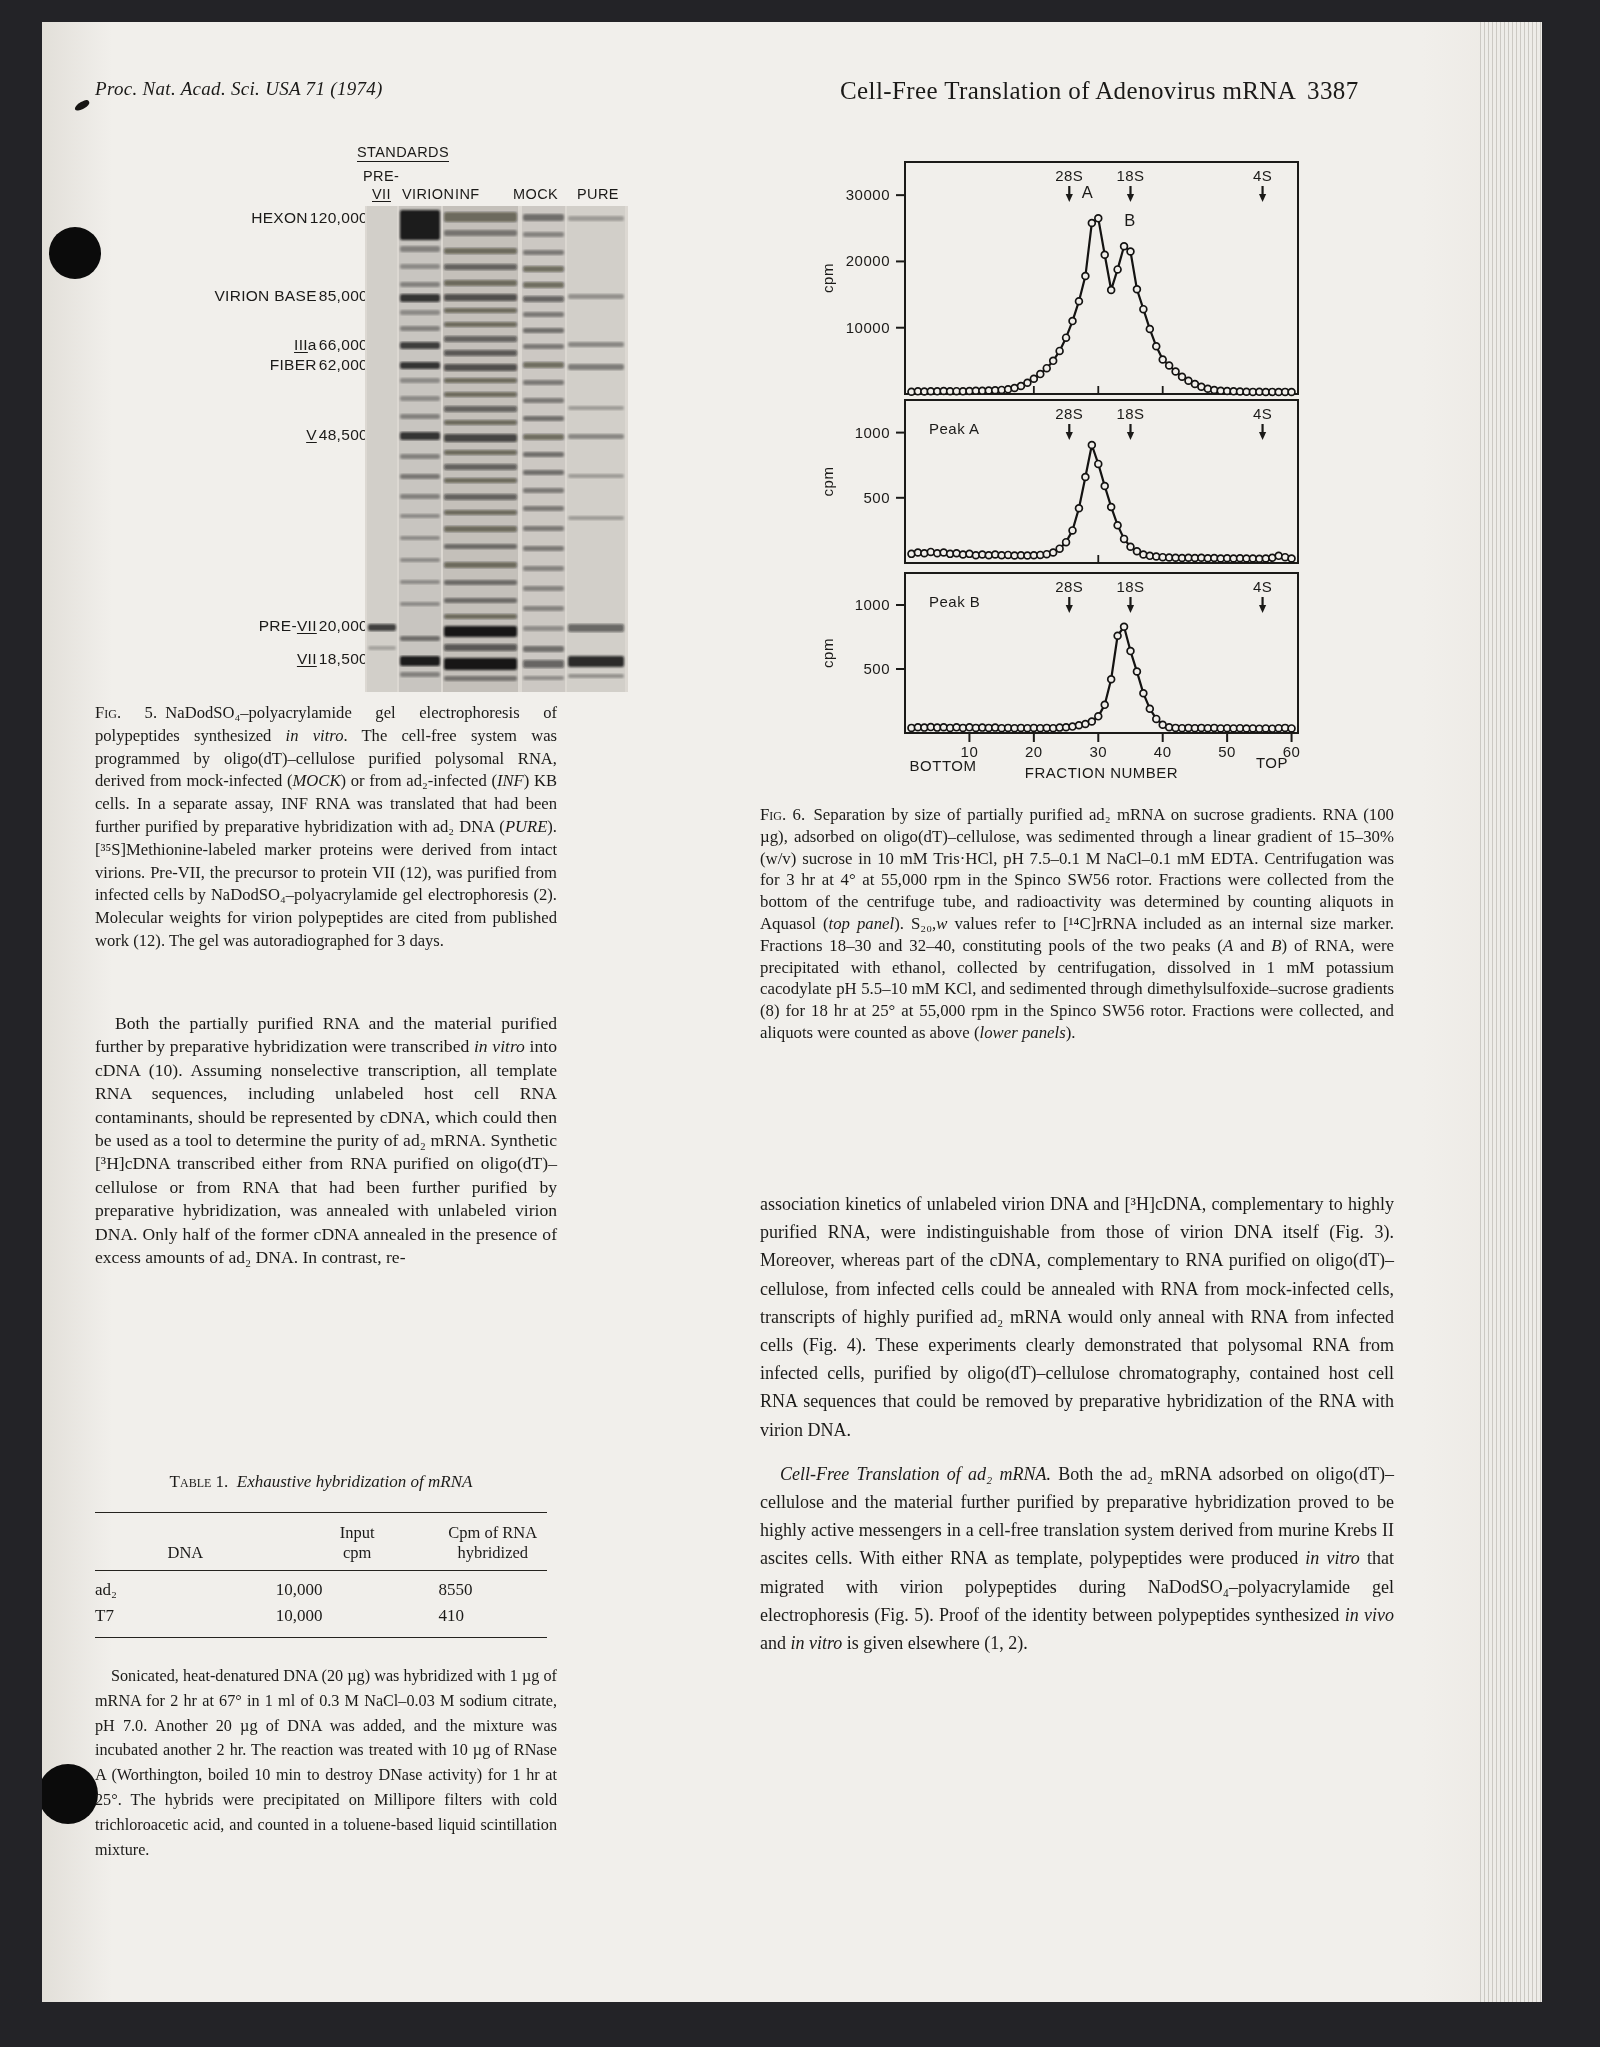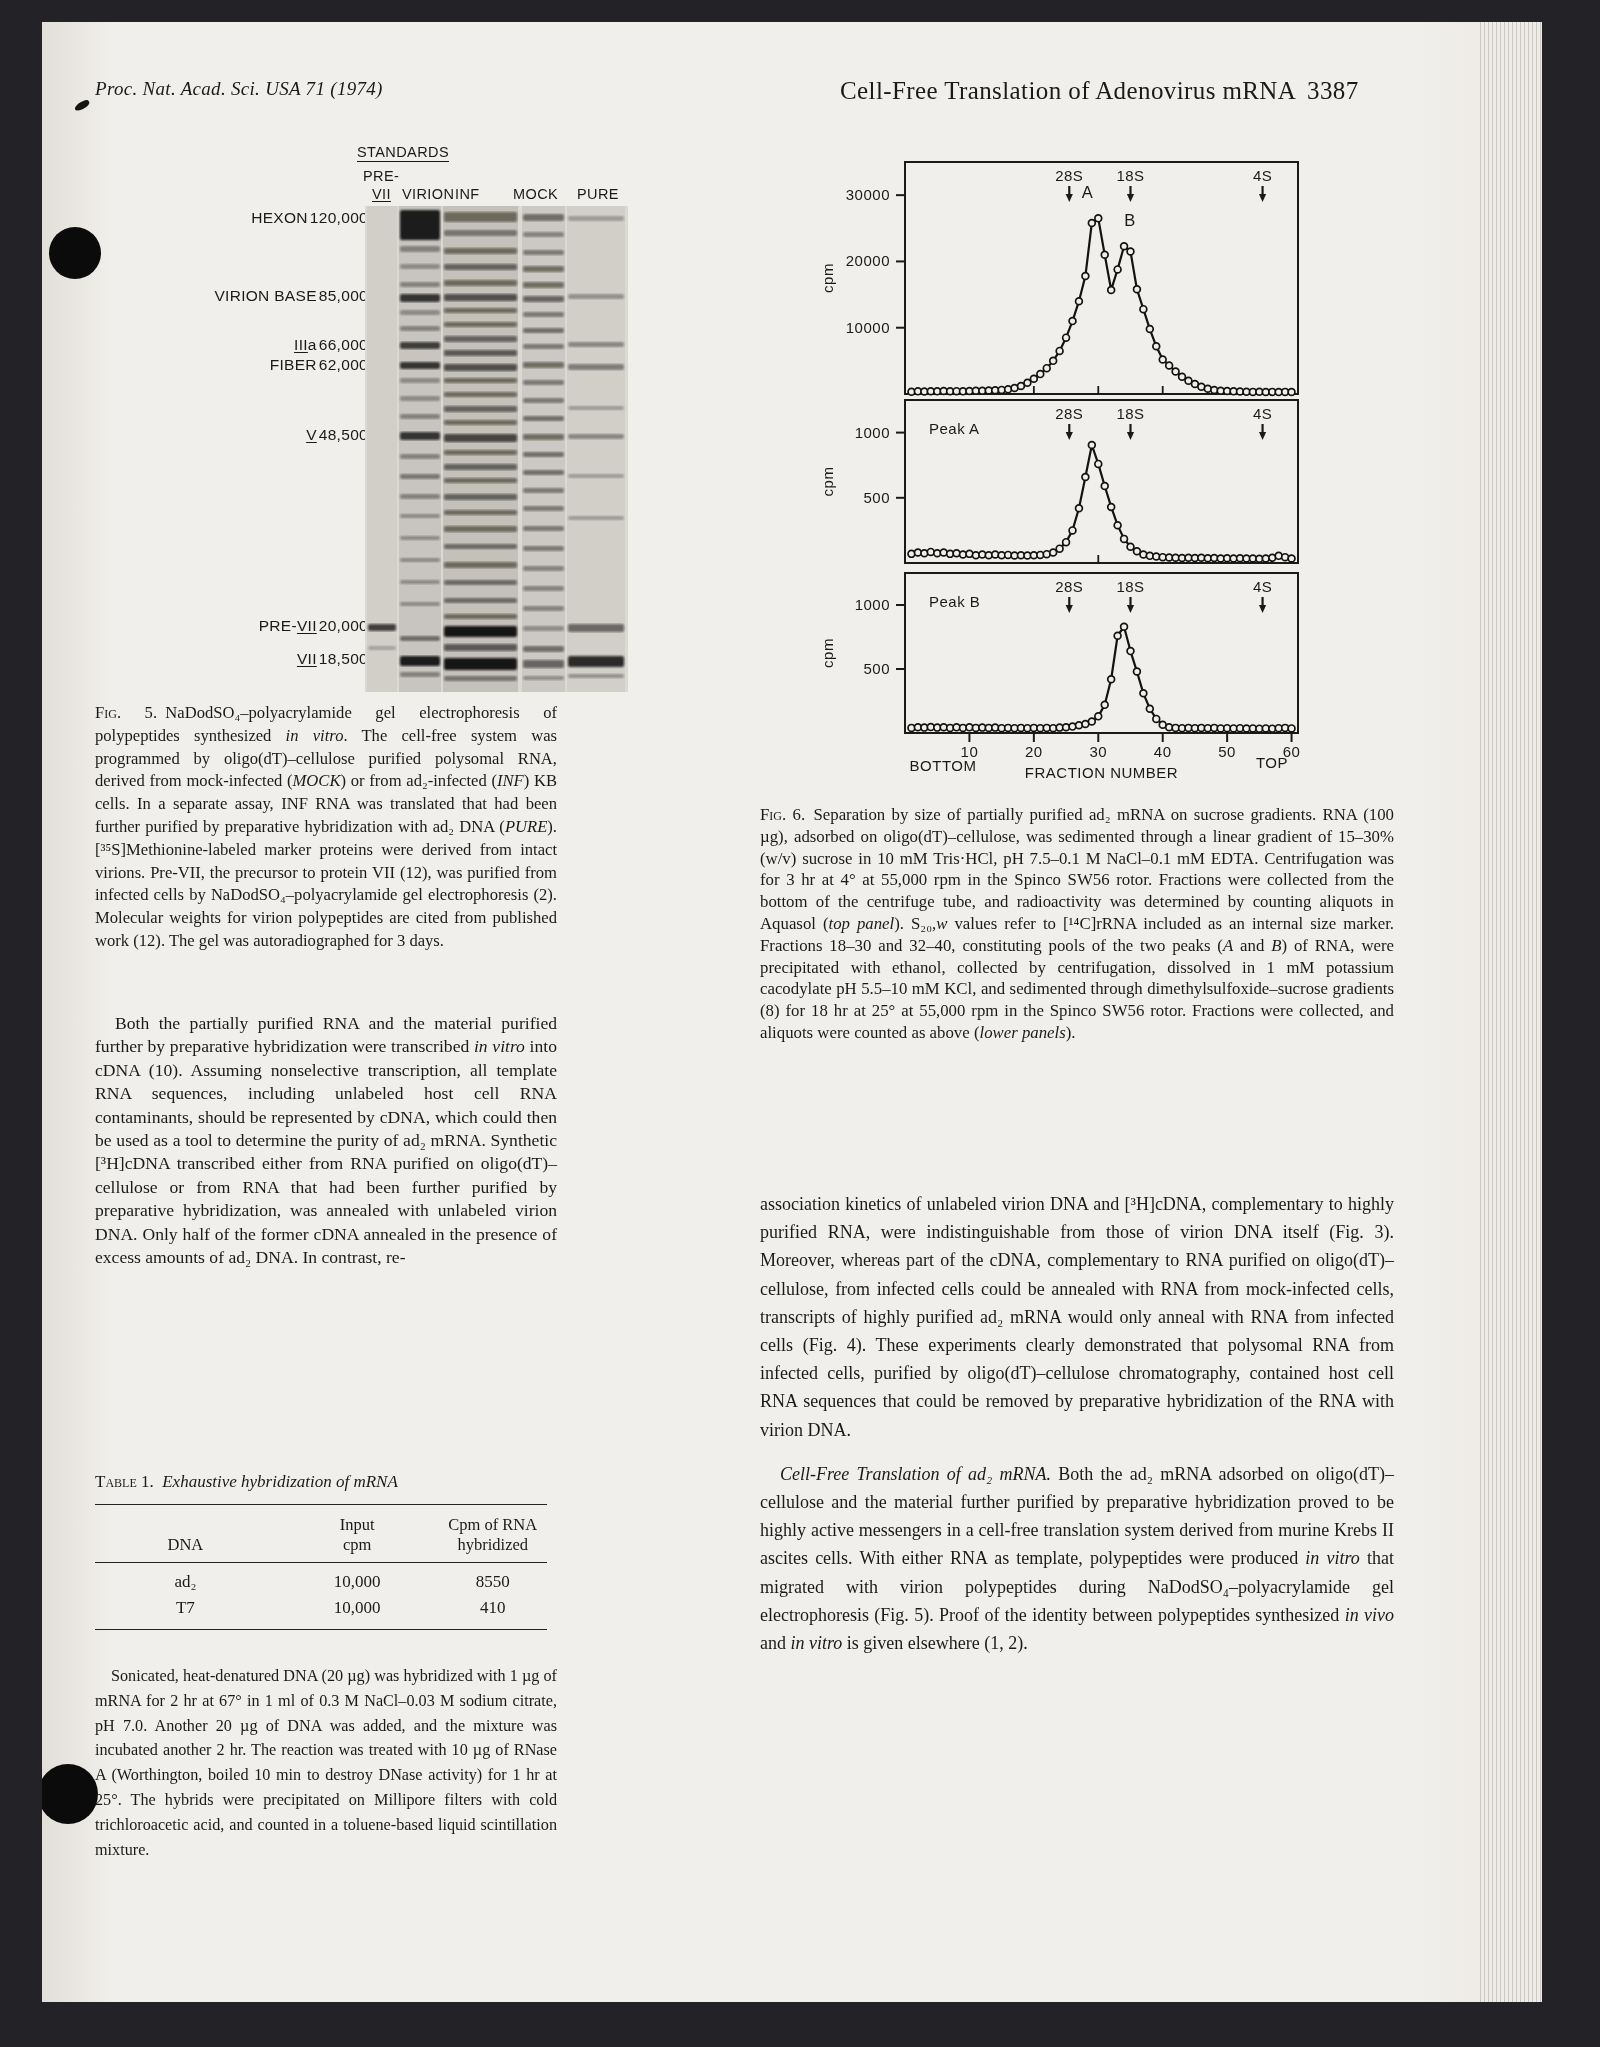--- a/index.html
+++ b/index.html
@@ -29,24 +29,24 @@
   
   .fig5{position:absolute;left:53px;top:100px;width:545px;height:575px}
   .laneh{position:absolute;font-size:14.5px;letter-spacing:.4px}
   .std-u{border-bottom:1.6px solid #1b1a18;padding-bottom:1px}
   .mrow{position:absolute;right:245px;white-space:nowrap;font-size:15.5px;letter-spacing:.3px}
   .mrow .mw{margin-left:2px}
   .mrow .dash{display:inline-block;width:22px;border-top:2px solid #1b1a18;vertical-align:middle;margin-left:5px}
   .mr0{top:87px}.mr1{top:165px}.mr2{top:214px}.mr3{top:234px}.mr4{top:304px}.mr5{top:495px}.mr6{top:528px}
   
   .t1{position:absolute;left:53px;top:1450px;width:452px;font-size:17px}
-  .t1 .title{margin-bottom:12px}
+  .t1 .title{text-align:center;margin-bottom:20px}
   .t1 .rule{border-top:1.6px solid #25231f}
   .t1 .head{display:flex;align-items:flex-end;text-align:center;font-size:16.5px;line-height:20px;padding:10px 0 7px}
-  .t1 .row{display:flex;text-align:center;line-height:26px}
+  .t1 .row{display:flex;text-align:left;line-height:26px}
   .t1 .c1{width:40%}.t1 .c2{width:36%}.t1 .c3{width:24%}
   .t1 .rows{padding:6px 0 8px}
   
   .ct{font-family:"Liberation Sans","DejaVu Sans",sans-serif;font-size:15px;fill:#1b1a18;letter-spacing:.5px}
   .ct2{font-family:"Liberation Sans","DejaVu Sans",sans-serif;font-size:16.5px;fill:#1b1a18}
 </style>
 </head>
 <body>
 
 <div class="paper">

